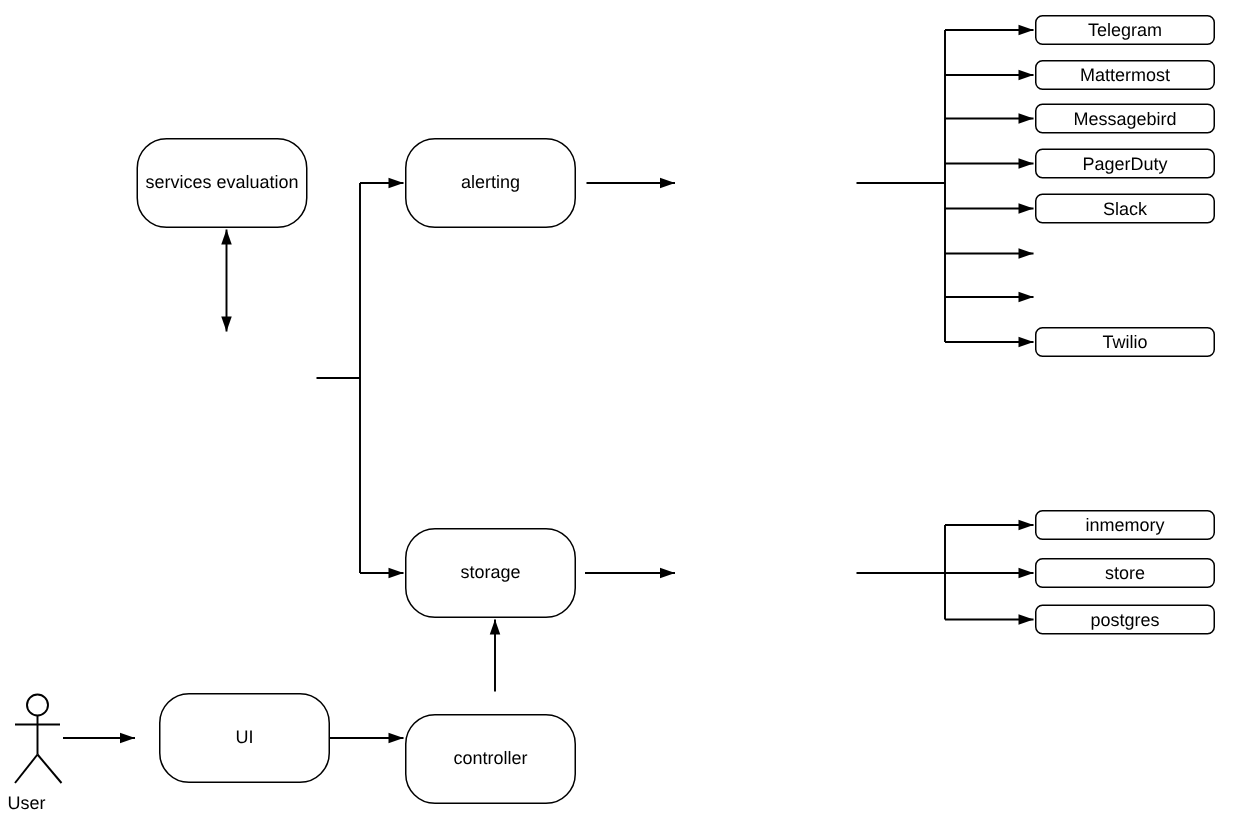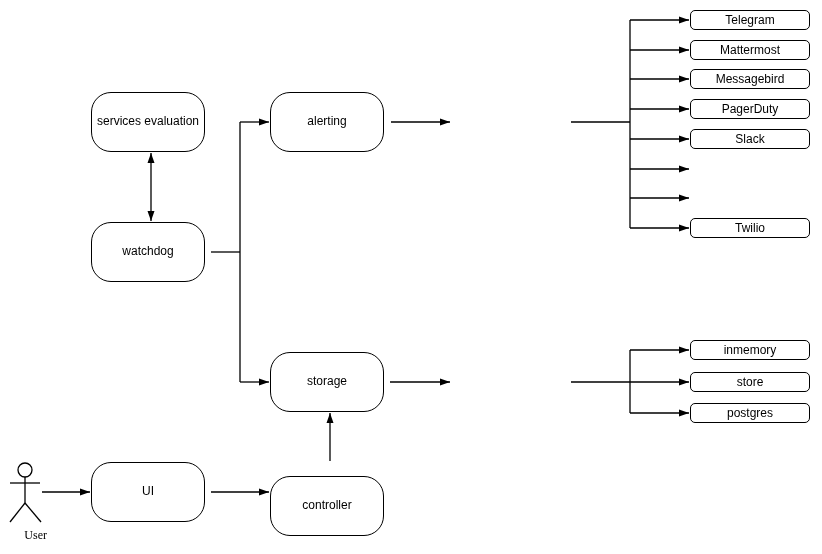--- a/index.html
+++ b/index.html
@@ -15,21 +15,21 @@
     border:1.3px solid #000000;border-radius:20px;background:#ffffff;
     display:flex;align-items:center;justify-content:center;text-align:left;
     line-height:1.1;padding:2px;
   }
   .leaf{
     position:absolute;left:690px;width:120px;height:20px;box-sizing:border-box;
     border:1.3px solid #000000;border-radius:5px;background:#ffffff;
     display:flex;align-items:center;justify-content:center;
   }
   .actor-label{
-    position:absolute;left:5px;top:528px;width:42px;text-align:right;font-family:Liberation Serif, serif;
+    position:absolute;left:5px;top:528px;width:42px;text-align:left;
   }
 </style>
 </head>
 <body>
 
 <div class="canvas">
 
   <svg class="wires" width="822" height="554" viewBox="0 0 822 554" xmlns="http://www.w3.org/2000/svg">
     <defs>
       <marker id="arr" markerWidth="12" markerHeight="9" refX="11" refY="4.5" orient="auto-start-reverse" markerUnits="userSpaceOnUse">
@@ -98,30 +98,27 @@
       <line x1="25" y1="477" x2="25" y2="503"></line>
       <line x1="10" y1="483" x2="40" y2="483"></line>
       <line x1="25" y1="503" x2="10" y2="522"></line>
       <line x1="25" y1="503" x2="41" y2="522"></line>
     </g>
   </svg>
 
   <div class="node" style="left:91px;top:92px">
     <span>services evaluation</span>
   </div>
-  <div class="node" style="left:91px;top:222px">
-    <span>watchdog</span>
-  </div>
   <div class="node" style="left:270px;top:92px">
     <span>alerting</span>
   </div>
   <div class="node" style="left:270px;top:352px">
     <span>storage</span>
   </div>
-  <div class="node" style="left:91px;top:462px">
+  <div class="node" style="left:106px;top:462px">
     <span>UI</span>
   </div>
   <div class="node" style="left:270px;top:476px">
     <span>controller</span>
   </div>
 
   <div class="leaf" style="top:10px">
     <span>Telegram</span>
   </div>
   <div class="leaf" style="top:40px">

